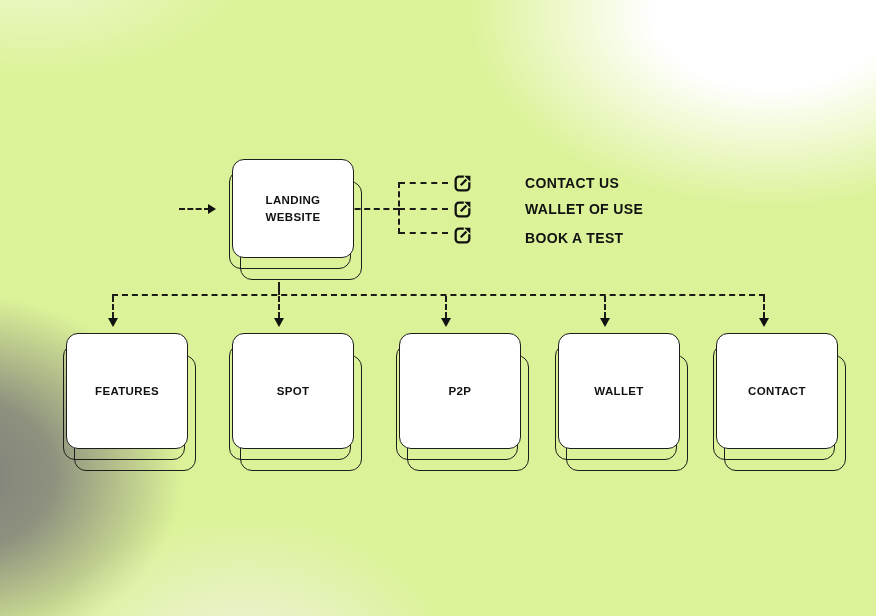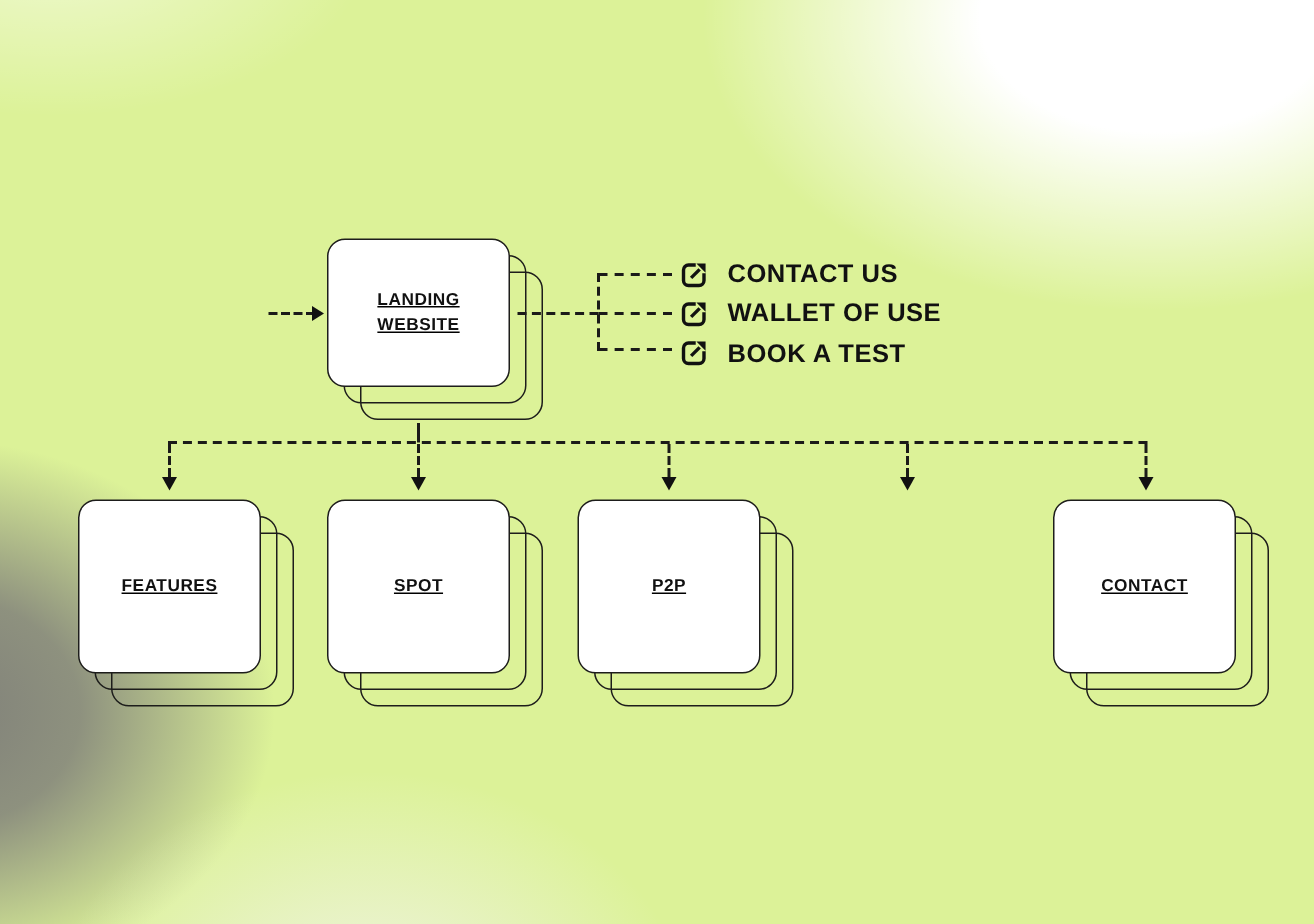--- a/index.html
+++ b/index.html
@@ -29,24 +29,23 @@
   }
   .stack{width:122px;height:100px;}
   .stack .ghost,.stack .card{
     position:absolute;box-sizing:border-box;
     width:122px;height:116px;
     border:1.5px solid #1d1d1b;border-radius:12px;
   }
   .stack .g2{left:22px;top:22px;background:transparent;z-index:1;}
   .stack .g1{left:11px;top:11px;background:transparent;z-index:2;}
   .stack .card{
-    left:0;top:0;background:#ffffff;z-index:3;
+    left:14px;top:0;background:#ffffff;z-index:3;
     display:flex;align-items:center;justify-content:center;
     padding:0 18px;
-    text-decoration:underline;
   }
   
   .hdash{border-top:2px dashed #1b1b19;height:0;}
   .vdash{border-left:2px dashed #1b1b19;width:0;}
   .vsolid{border-left:2px solid #1b1b19;width:0;}
   .head-right{
     width:0;height:0;
     border-left:8px solid #111;
     border-top:5px solid transparent;
     border-bottom:5px solid transparent;
@@ -55,21 +54,21 @@
     width:0;height:0;
     border-top:9px solid #111;
     border-left:5px solid transparent;
     border-right:5px solid transparent;
   }
   
   .link-row{
     display:flex;align-items:center;gap:12px;height:22px;
   }
   .link-label{
-    font-size:17px;font-weight:bold;color:#111;letter-spacing:.35px;white-space:nowrap;
+    font-size:14px;font-weight:bold;color:#111;letter-spacing:.35px;white-space:nowrap;margin-left:40px;
   }
   .ext-icon{width:21px;height:21px;display:block;}
 </style>
 </head>
 <body>
 
 <div class="canvas">
 
 
   <div class="abs hdash" style="left:179px;top:208px;width:31px;"></div>
@@ -151,20 +150,27 @@
   </div>
 
   <div class="abs stack" style="left:385px;top:333px;padding-left:24px;">
     <div class="ghost g2"></div>
     <div class="ghost g1"></div>
     <div class="card">
         <span class="node-label">P2P</span>
       </div>
   </div>
 
+  <div class="abs stack" style="left:544px;top:333px;">
+    <div class="ghost g2"></div>
+    <div class="ghost g1"></div>
+    <div class="card">
+        <span class="node-label">WALLET</span>
+      </div>
+  </div>
 
   <div class="abs stack" style="left:702px;top:333px;">
     <div class="ghost g2"></div>
     <div class="ghost g1"></div>
     <div class="card">
         <span class="node-label">CONTACT</span>
       </div>
   </div>
 
 </div>

